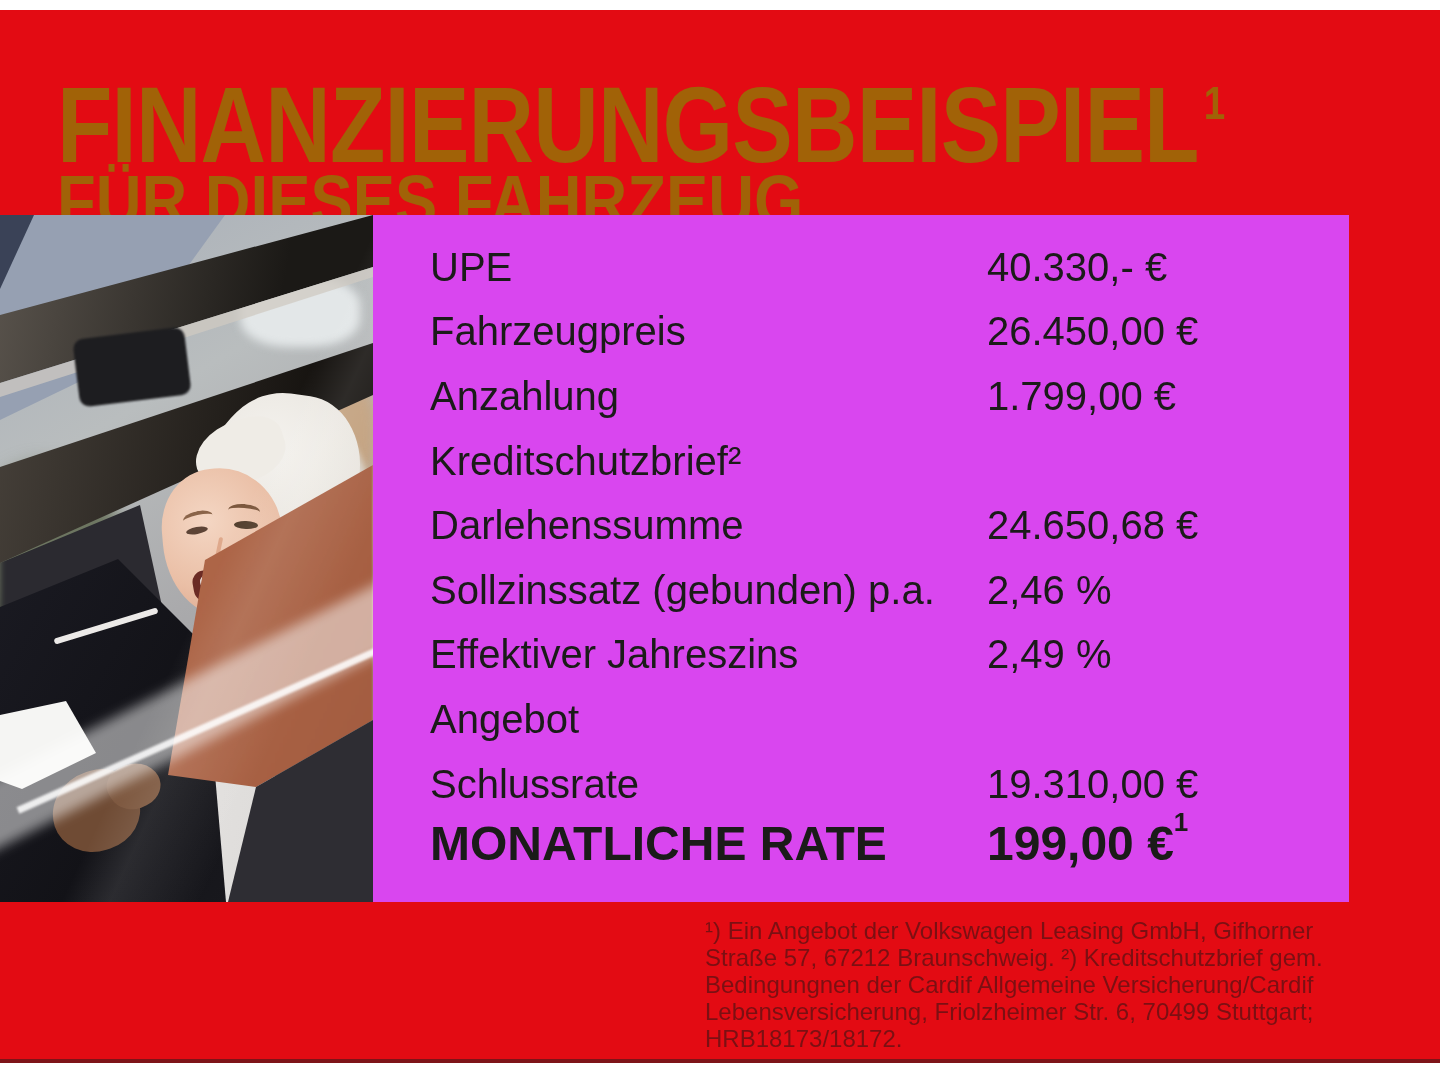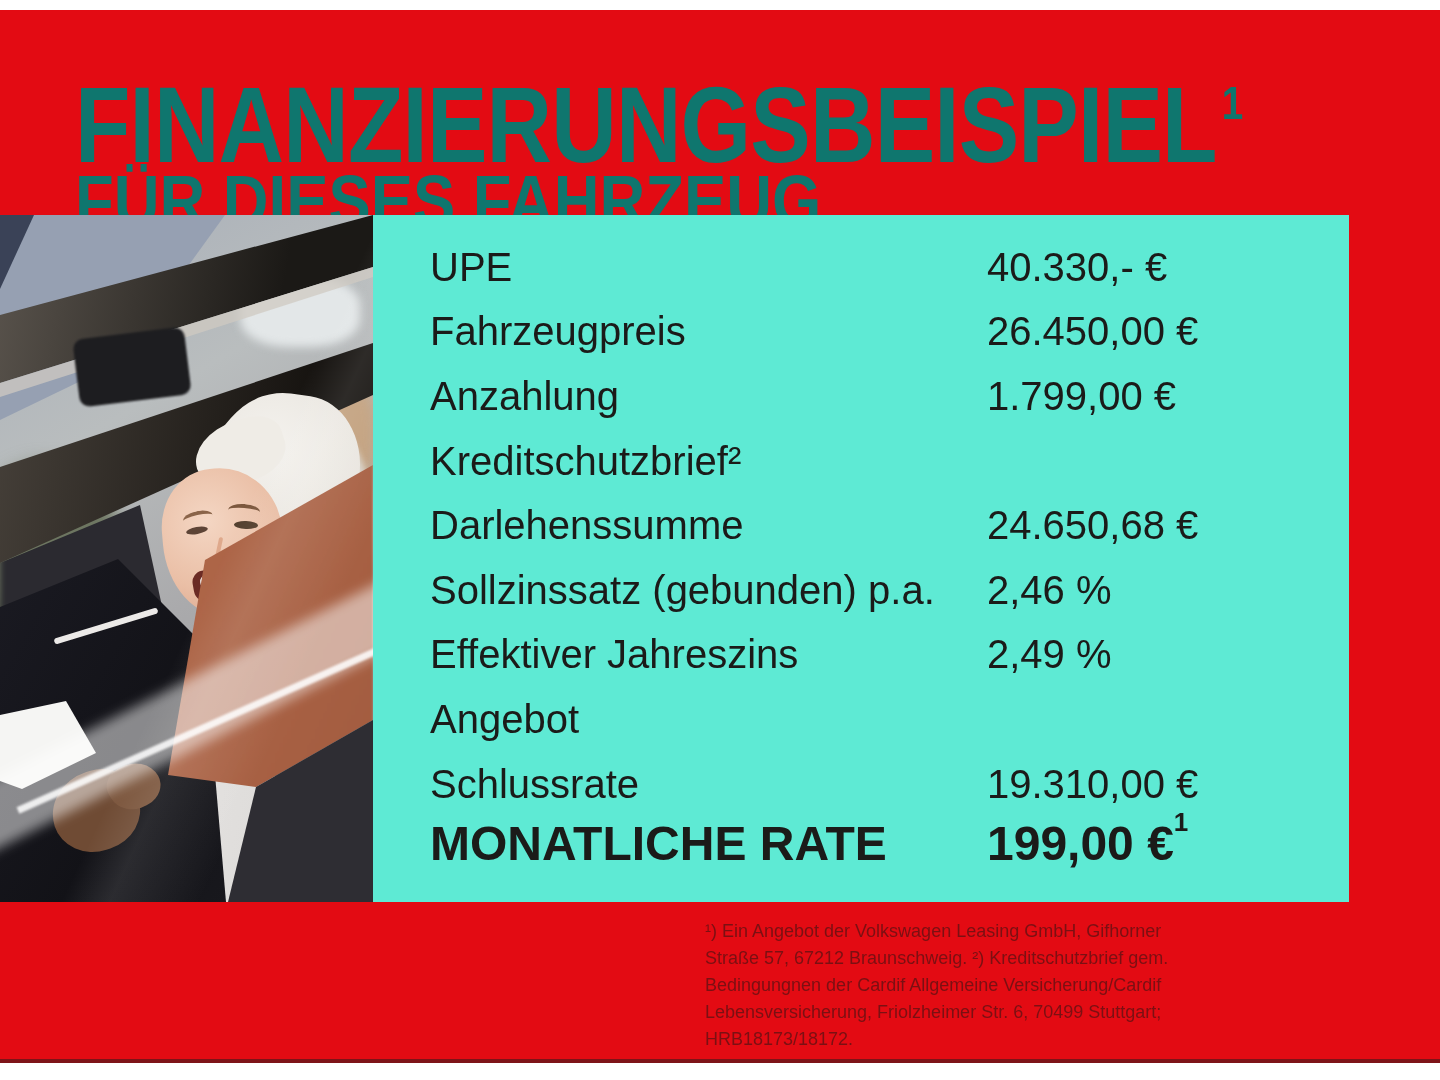--- a/index.html
+++ b/index.html
@@ -1,38 +1,38 @@
 <!DOCTYPE html>
 <html><head>
 <meta charset="utf-8">
 <style>
   html,body{margin:0;padding:0;background:#ffffff;}
   .stage{position:relative;width:1440px;height:1080px;background:#ffffff;overflow:hidden;
          font-family:"Liberation Sans", sans-serif;}
   .red-canvas{position:absolute;left:0;top:10px;width:1440px;height:1053px;background:#e30b13;
               border-bottom:4px solid #7e1418;box-sizing:border-box;}
   
-  .header{position:absolute;left:75px;top:10px;width:1350px;color:#0f766e;}
+  .header{position:absolute;left:57px;top:10px;width:1350px;color:#a16207;}
   .title-line1{font-weight:bold;font-size:108px;line-height:108px;margin-top:45px;
                transform:scaleX(0.84);transform-origin:left center;white-space:nowrap;letter-spacing:-1px;}
   .title-line1 .sup{font-size:46px;vertical-align:super;position:relative;top:-6px;margin-left:6px;font-weight:bold;}
   .title-line2{font-weight:bold;font-size:72px;line-height:72px;margin-top:-14px;
                transform:scaleX(0.88);transform-origin:left center;white-space:nowrap;}
   
-  .panel{position:absolute;left:373px;top:215px;width:976px;height:687px;background:#5eead4;
+  .panel{position:absolute;left:373px;top:215px;width:976px;height:687px;background:#d946ef;
          box-sizing:border-box;padding:20px 0 0 57px;color:#1b1b19;}
   .frow{display:flex;align-items:center;height:64.6px;font-size:40px;}
   .frow .lbl{width:557px;flex:0 0 557px;}
   .frow .val{white-space:nowrap;}
   .frow-big{display:flex;height:70px;font-size:48px;font-weight:bold;letter-spacing:0px;}
   .frow-big .lbl{width:557px;flex:0 0 557px;}
   .frow-big .sup{font-size:26px;vertical-align:super;position:relative;top:-12px;font-weight:bold;}
   
   .footnote{position:absolute;left:705px;top:918px;width:660px;color:#7b1013;
-            font-size:18px;line-height:26.9px;}
+            font-size:24px;line-height:26.9px;}
   .footnote div{white-space:nowrap;}
   
   .photo{position:absolute;left:0;top:215px;width:373px;height:687px;overflow:hidden;background:#b0b2b4;}
   .photo *{position:absolute;}
   .ph-base{left:0;top:0;width:100%;height:100%;background:linear-gradient(150deg,#a7aeb8 0%,#b9bdbe 30%,#aaaaac 55%,#8f8e92 100%);}
   .ph-sky{left:0;top:0;width:100%;height:100%;background:#96a0b2;
           clip-path:polygon(0 0,225px 0,118px 148px,0 205px);}
   .ph-navy{left:0;top:0;width:100%;height:100%;background:#3a4257;
           clip-path:polygon(0 0,34px 0,0 74px);}
   .ph-whitecar{left:240px;top:62px;width:120px;height:70px;background:#e3e7e8;border-radius:40%;filter:blur(5px);}

